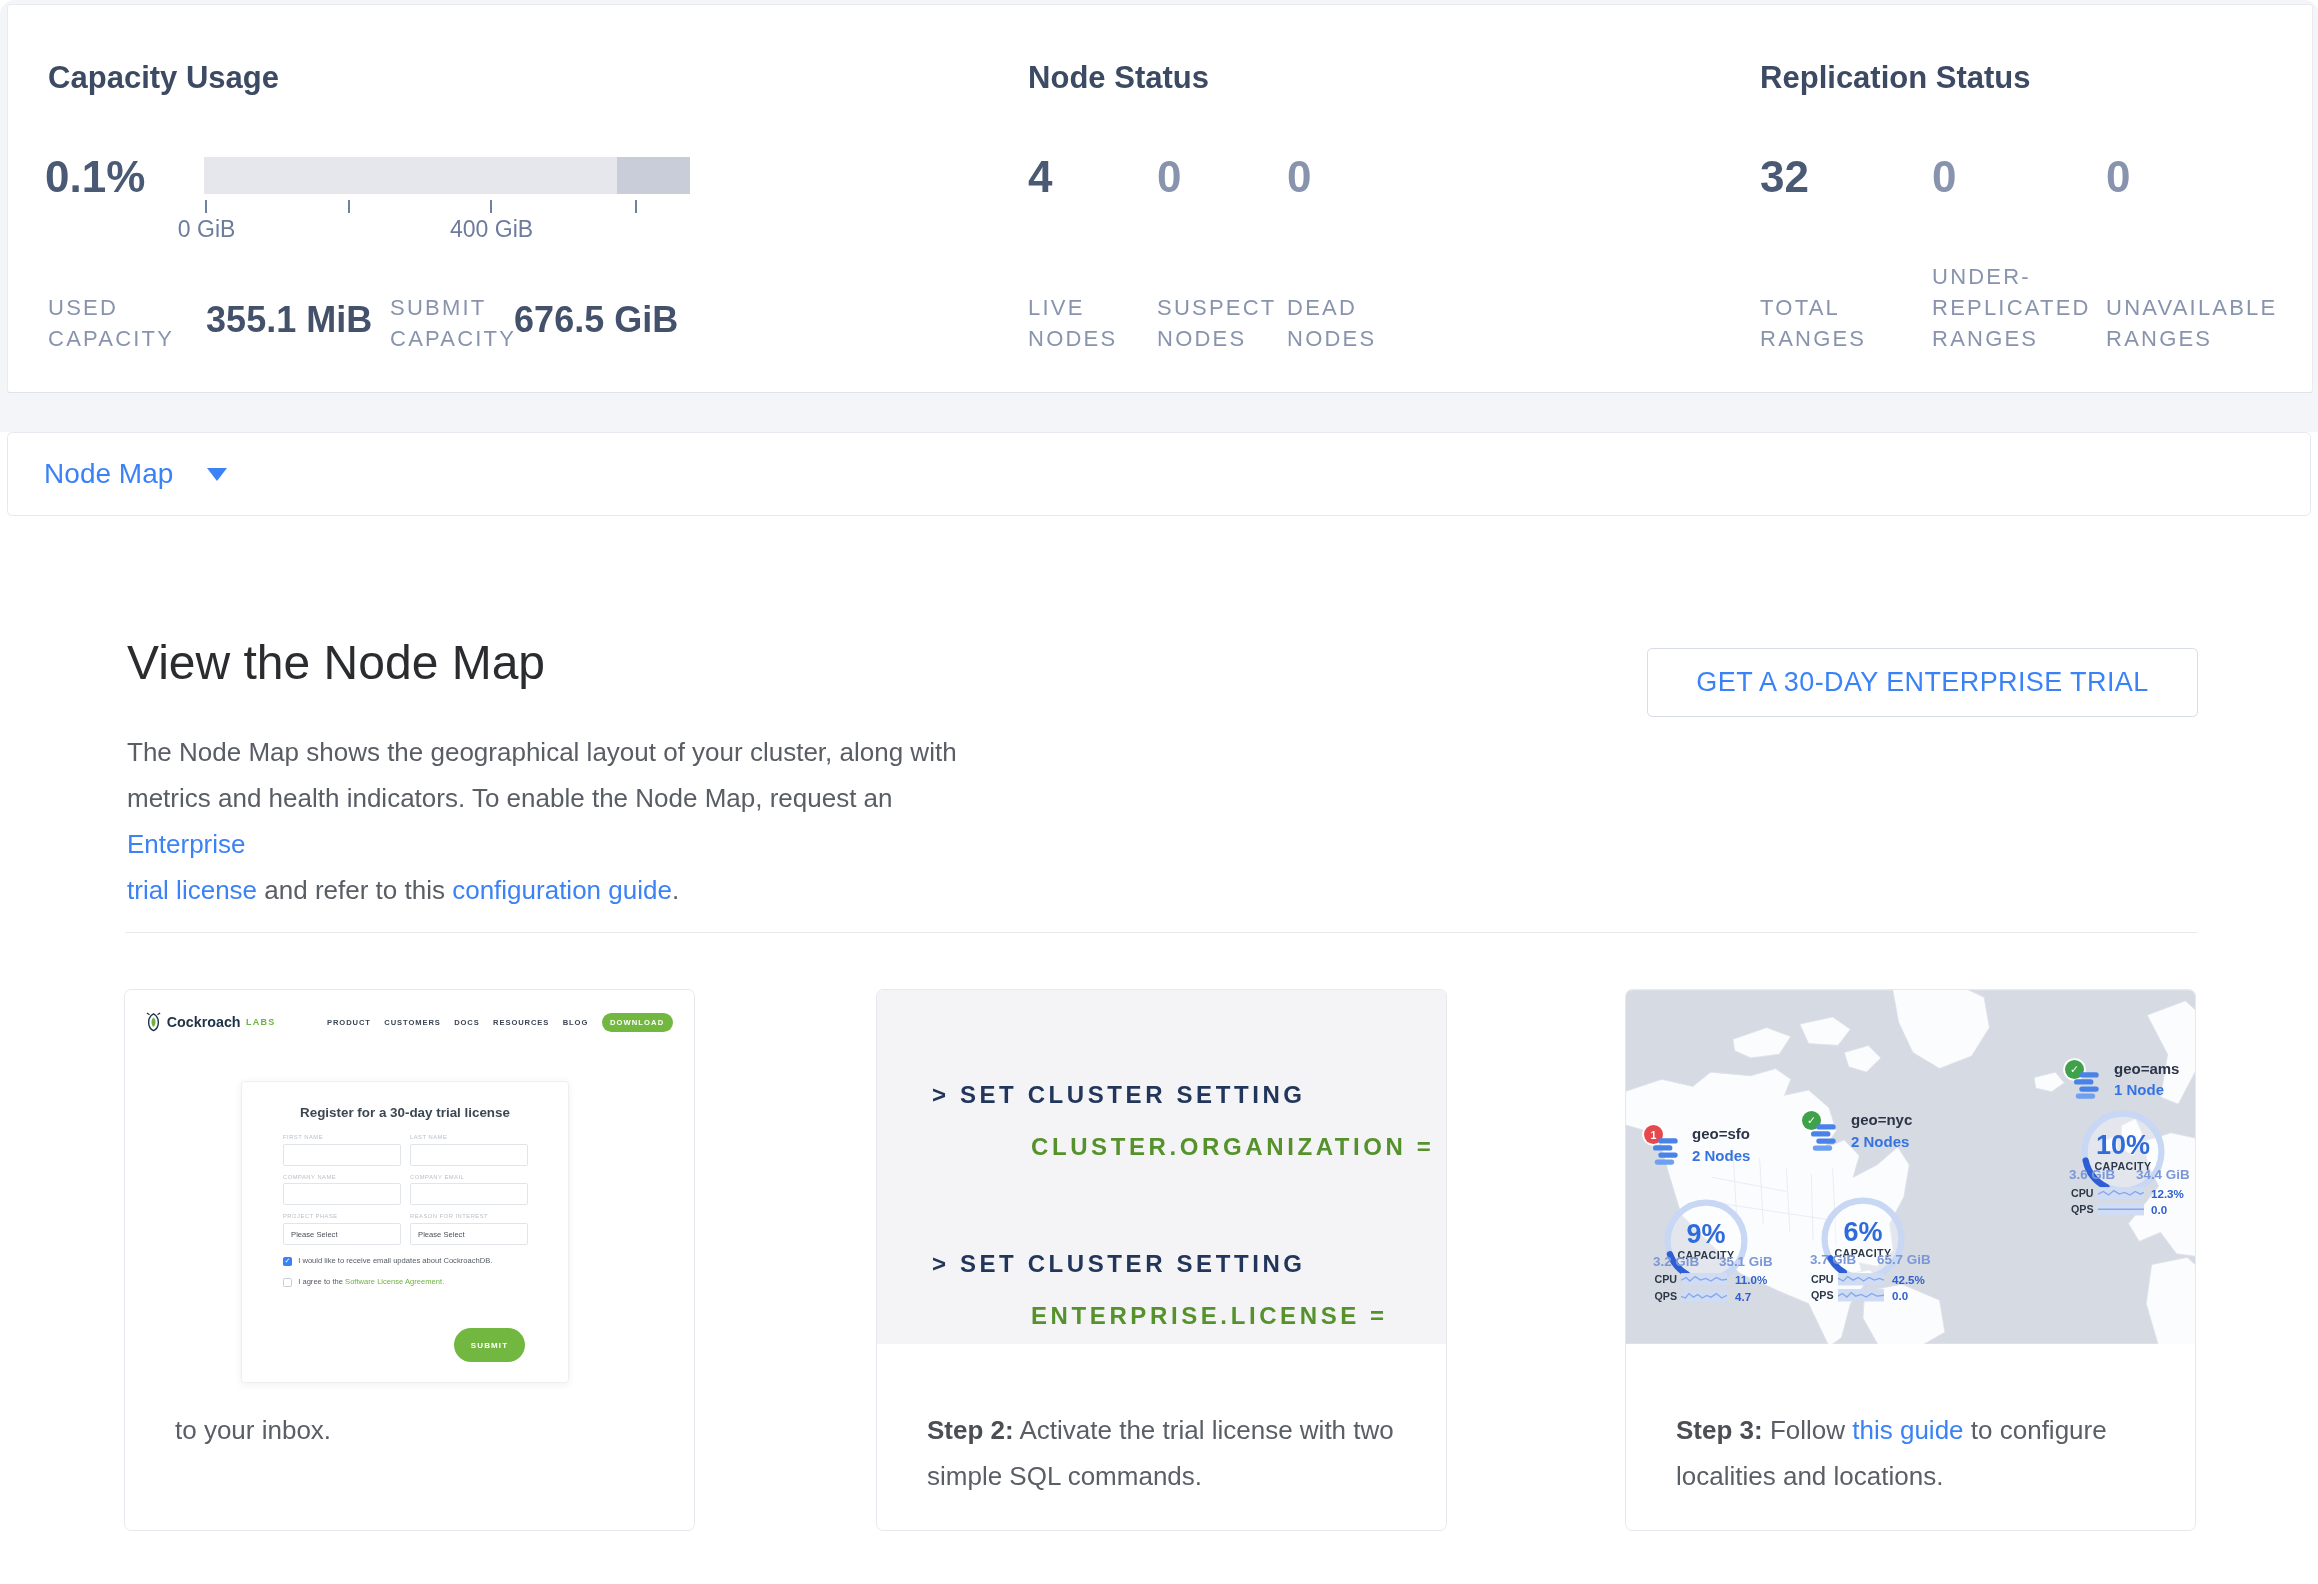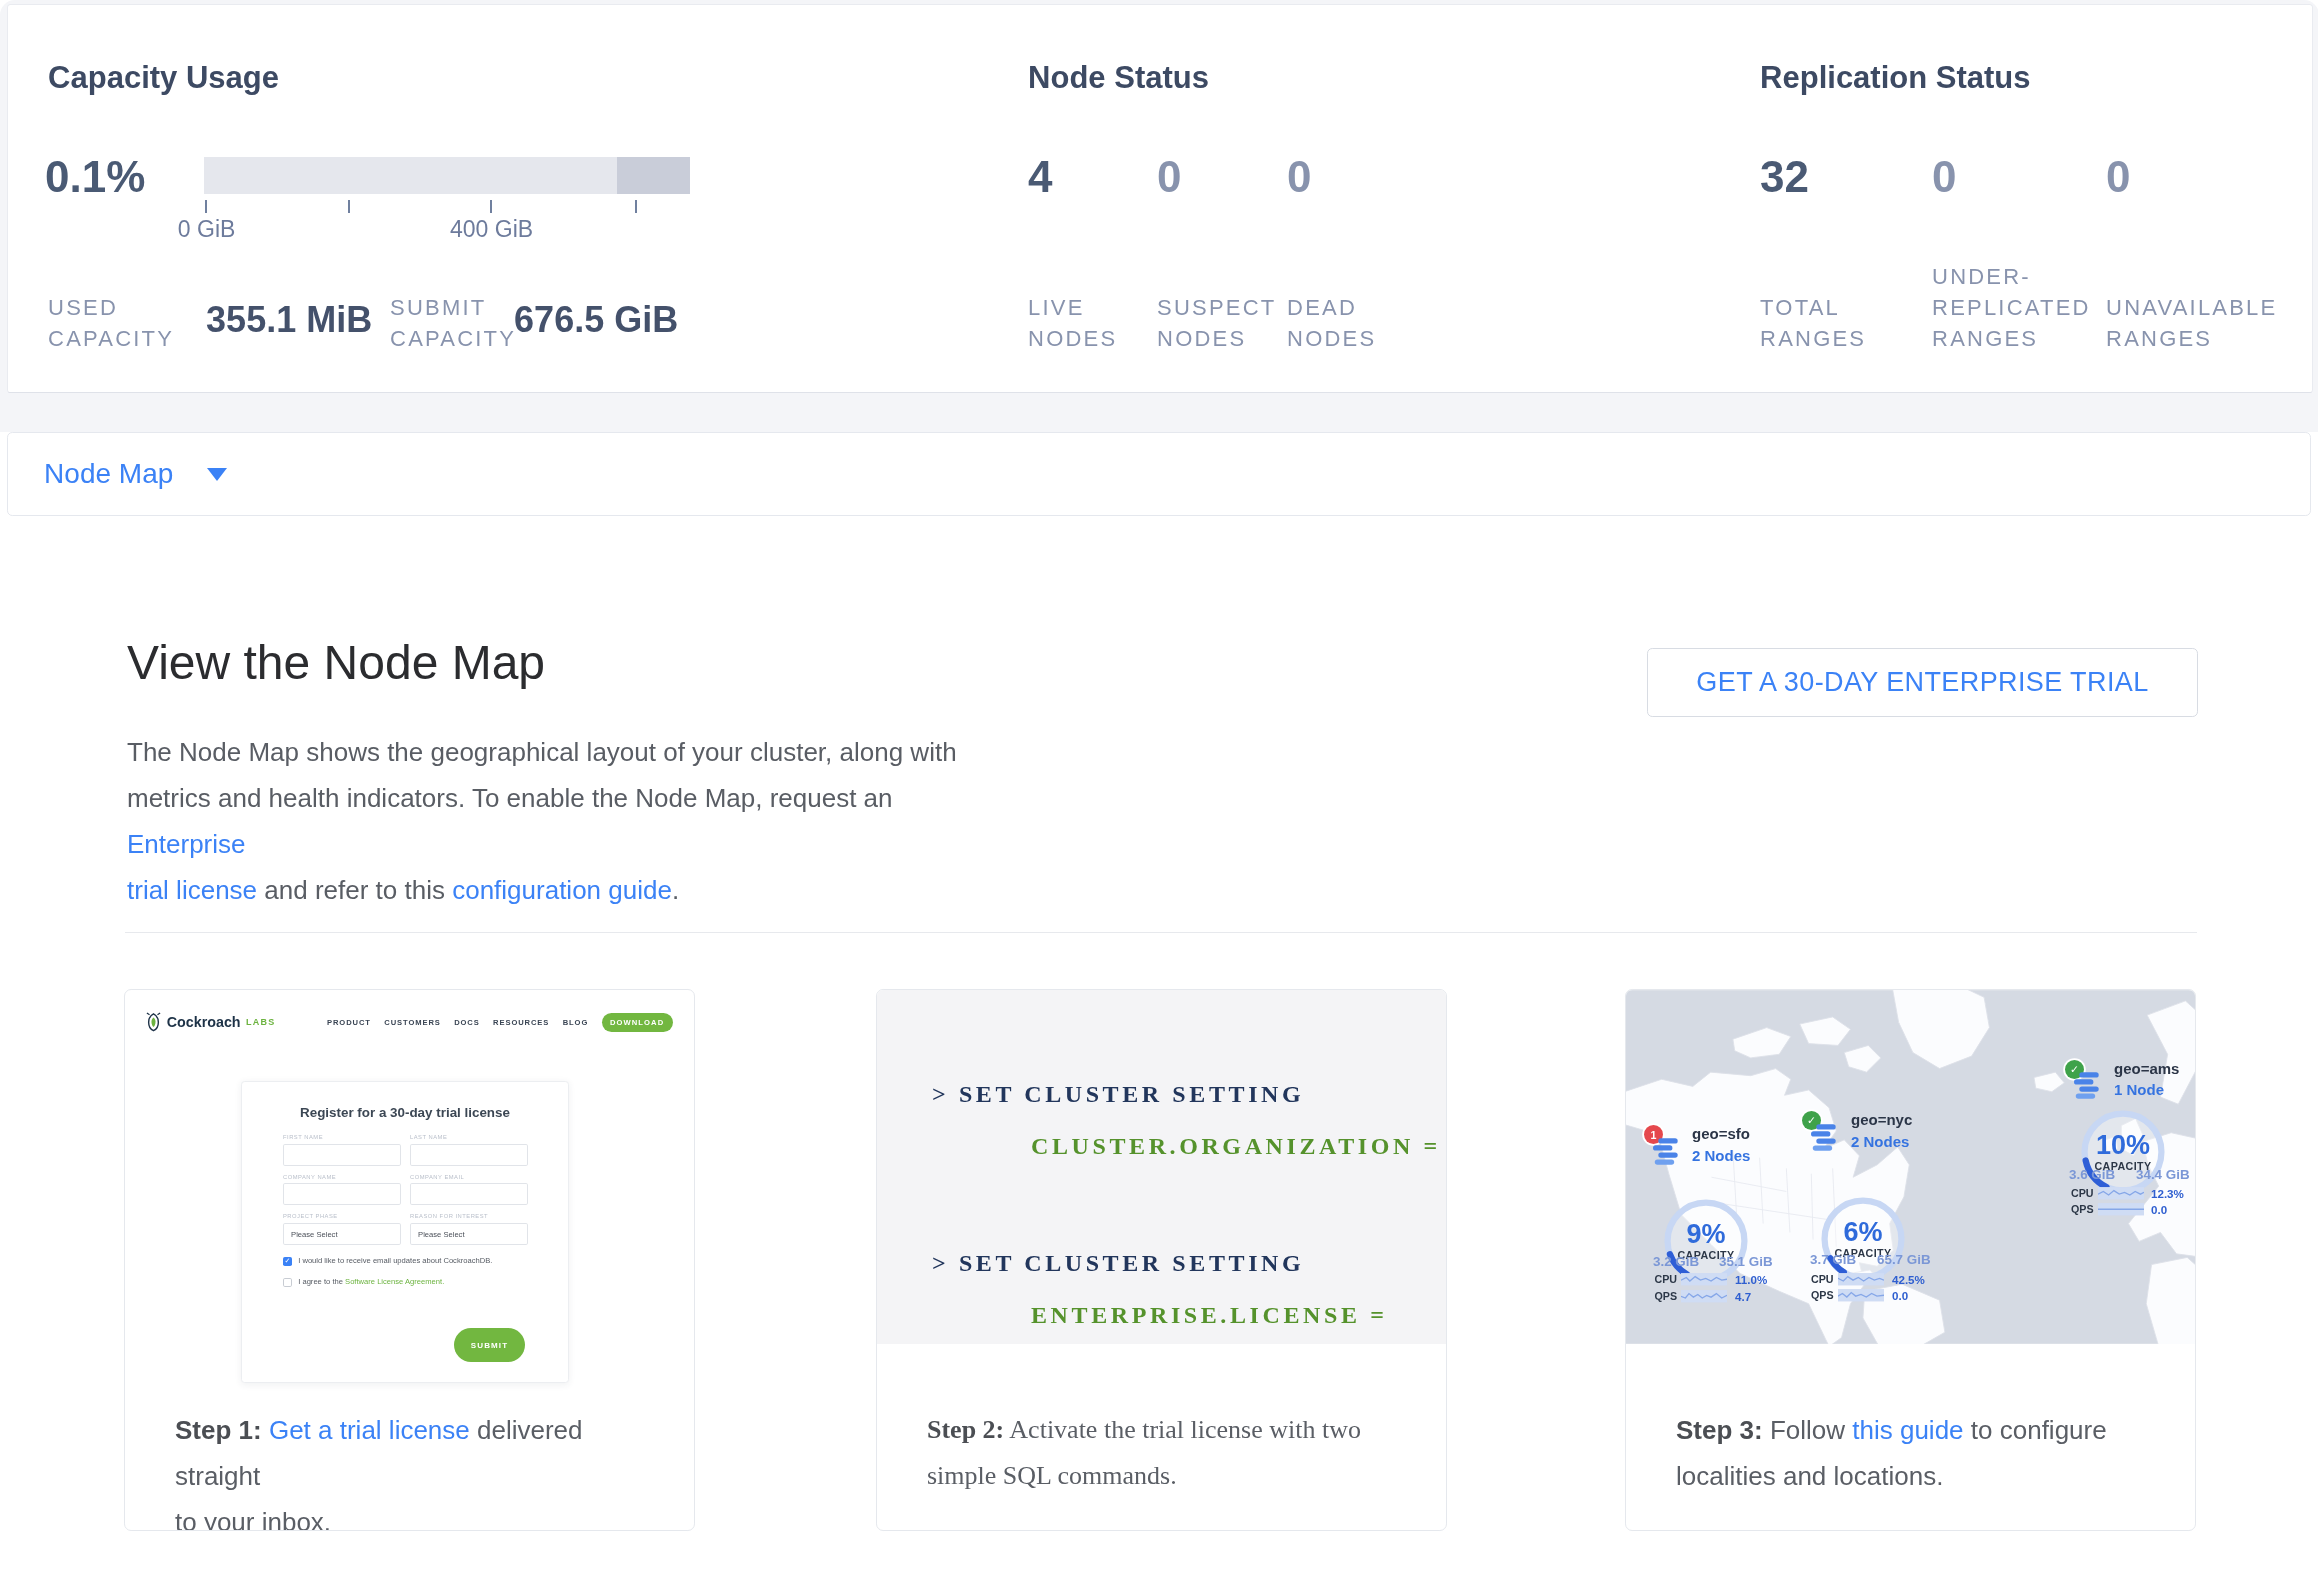--- a/index.html
+++ b/index.html
@@ -35,21 +35,21 @@
   .intro-para .line{display:block;line-height:46px;}
   a.link{color:#3b82f6;text-decoration:none;cursor:pointer;}
   .trial-btn{position:absolute;left:1647px;top:648px;width:551px;height:69px;background:#ffffff;
     border:0.9px solid #d8dce3;border-radius:5.3px;box-sizing:border-box;display:flex;align-items:center;justify-content:center;
     font-size:27px;letter-spacing:0.4px;color:#3b82f6;font-weight:500;cursor:pointer;}
   .rule{position:absolute;left:125px;top:932px;width:2072px;height:0.9px;background:#e7e9ed;}
 
   
   .card{position:absolute;top:989px;width:571px;height:542px;background:#ffffff;border:0.9px solid #e5e8ed;
     border-radius:7.1px;box-sizing:border-box;overflow:hidden;}
-  .card.c1{left:124px;} .card.c2{left:876px;font-family:Liberation Serif, serif;} .card.c3{left:1625px;}
+  .card.c1{left:124px;} .card.c2{left:876px;} .card.c3{left:1625px;}
   .caption{position:absolute;left:50px;right:36px;top:417px;font-size:26px;color:#5a5e65;}
   .caption .line{display:block;line-height:46px;}
   .caption b{color:#4b4e53;}
 
   
   .mini-header{position:absolute;left:0;top:12.5px;width:100%;height:39px;box-sizing:border-box;
     padding:0 21.4px;display:flex;align-items:center;justify-content:space-between;}
   .mini-brand{display:flex;align-items:center;gap:5.3px;}
   .mini-brand .name{font-size:14.3px;font-weight:800;color:#1d3247;}
   .mini-brand .labs{font-size:9px;font-weight:700;letter-spacing:1.3px;color:#6cb33f;}
@@ -206,21 +206,20 @@
         <div class="box checked" data-interactable="true">✓</div>
         <div class="ctext" data-interactable="false">I would like to receive email updates about CockroachDB.</div>
       </div>
       <div class="mini-check">
         <div class="box empty" data-interactable="true"></div>
         <div class="ctext" data-interactable="false"><span>I agree to the </span><span class="green" data-interactable="true">Software License Agreement.</span></div>
       </div>
       <div class="mini-submit" data-interactable="true">SUBMIT</div>
     </div>
     <div class="caption" data-interactable="false">
-      <span class="line"><b data-interactable="false">Step 1:</b><span> </span><a class="link" data-interactable="true">Get a trial license</a><span data-interactable="false"> delivered straight</span></span>
       <span class="line" data-interactable="false">to your inbox.</span>
     </div>
   </div>
 
   <div class="card c2" data-interactable="false">
     <div class="sql-area" data-interactable="false">
       <div class="sql-line sql-navy" style="left:55px;top:91px;" data-interactable="false">&gt; SET CLUSTER SETTING</div>
       <div class="sql-line sql-green" style="left:154px;top:143px;" data-interactable="false">CLUSTER.ORGANIZATION =</div>
       <div class="sql-line sql-navy" style="left:55px;top:260px;" data-interactable="false">&gt; SET CLUSTER SETTING</div>
       <div class="sql-line sql-green" style="left:154px;top:312px;" data-interactable="false">ENTERPRISE.LICENSE =</div>

